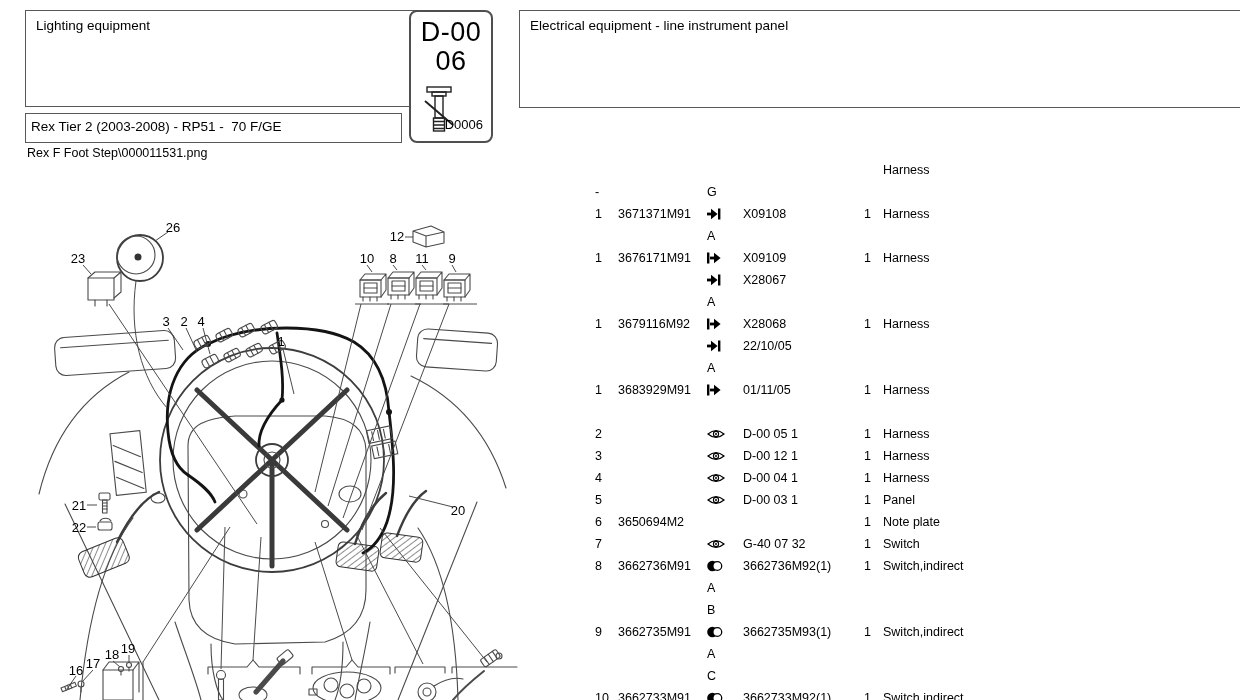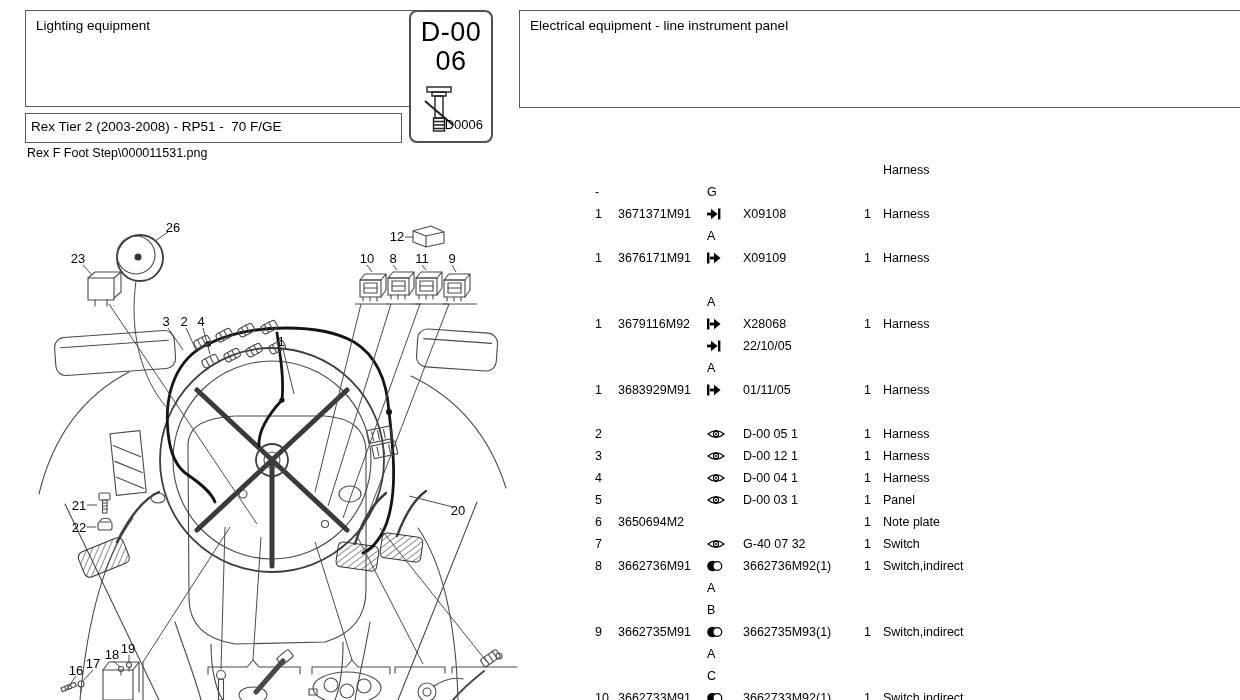--- a/index.html
+++ b/index.html
@@ -352,20 +352,32 @@
       <span class="c-part">3676171M91</span>
       <span class="c-icon"><svg width="14" height="12" viewBox="0 0 14 12">
           <rect x="0" y="0.5" width="2.4" height="11" fill="#000"></rect>
           <rect x="3" y="4.6" width="4.6" height="2.8" fill="#000"></rect>
           <path d="M7,0.8 L13.6,6 L7,11.2 Z" fill="#000"></path>
         </svg></span>
       <span class="c-ref">X09109</span>
       <span class="c-qty">1</span>
       <span class="c-desc">Harness</span>
     </div>
+    <div class="trow" style="top: 88px;">
+      <span class="c-item"></span>
+      <span class="c-part"></span>
+      <span class="c-icon"><svg width="14" height="12" viewBox="0 0 14 12">
+          <rect x="0" y="4.6" width="5" height="2.8" fill="#000"></rect>
+          <path d="M4,0.8 L10.6,6 L4,11.2 Z" fill="#000"></path>
+          <rect x="11" y="0.5" width="2.4" height="11" fill="#000"></rect>
+        </svg></span>
+      <span class="c-ref">X28067</span>
+      <span class="c-qty"></span>
+      <span class="c-desc"></span>
+    </div>
     <div class="trow" style="top: 110px;">
       <span class="c-item"></span>
       <span class="c-part"></span>
       <span class="c-icon">A</span>
       <span class="c-ref"></span>
       <span class="c-qty"></span>
       <span class="c-desc"></span>
     </div>
     <div class="trow" style="top: 132px;">
       <span class="c-item">1</span>

